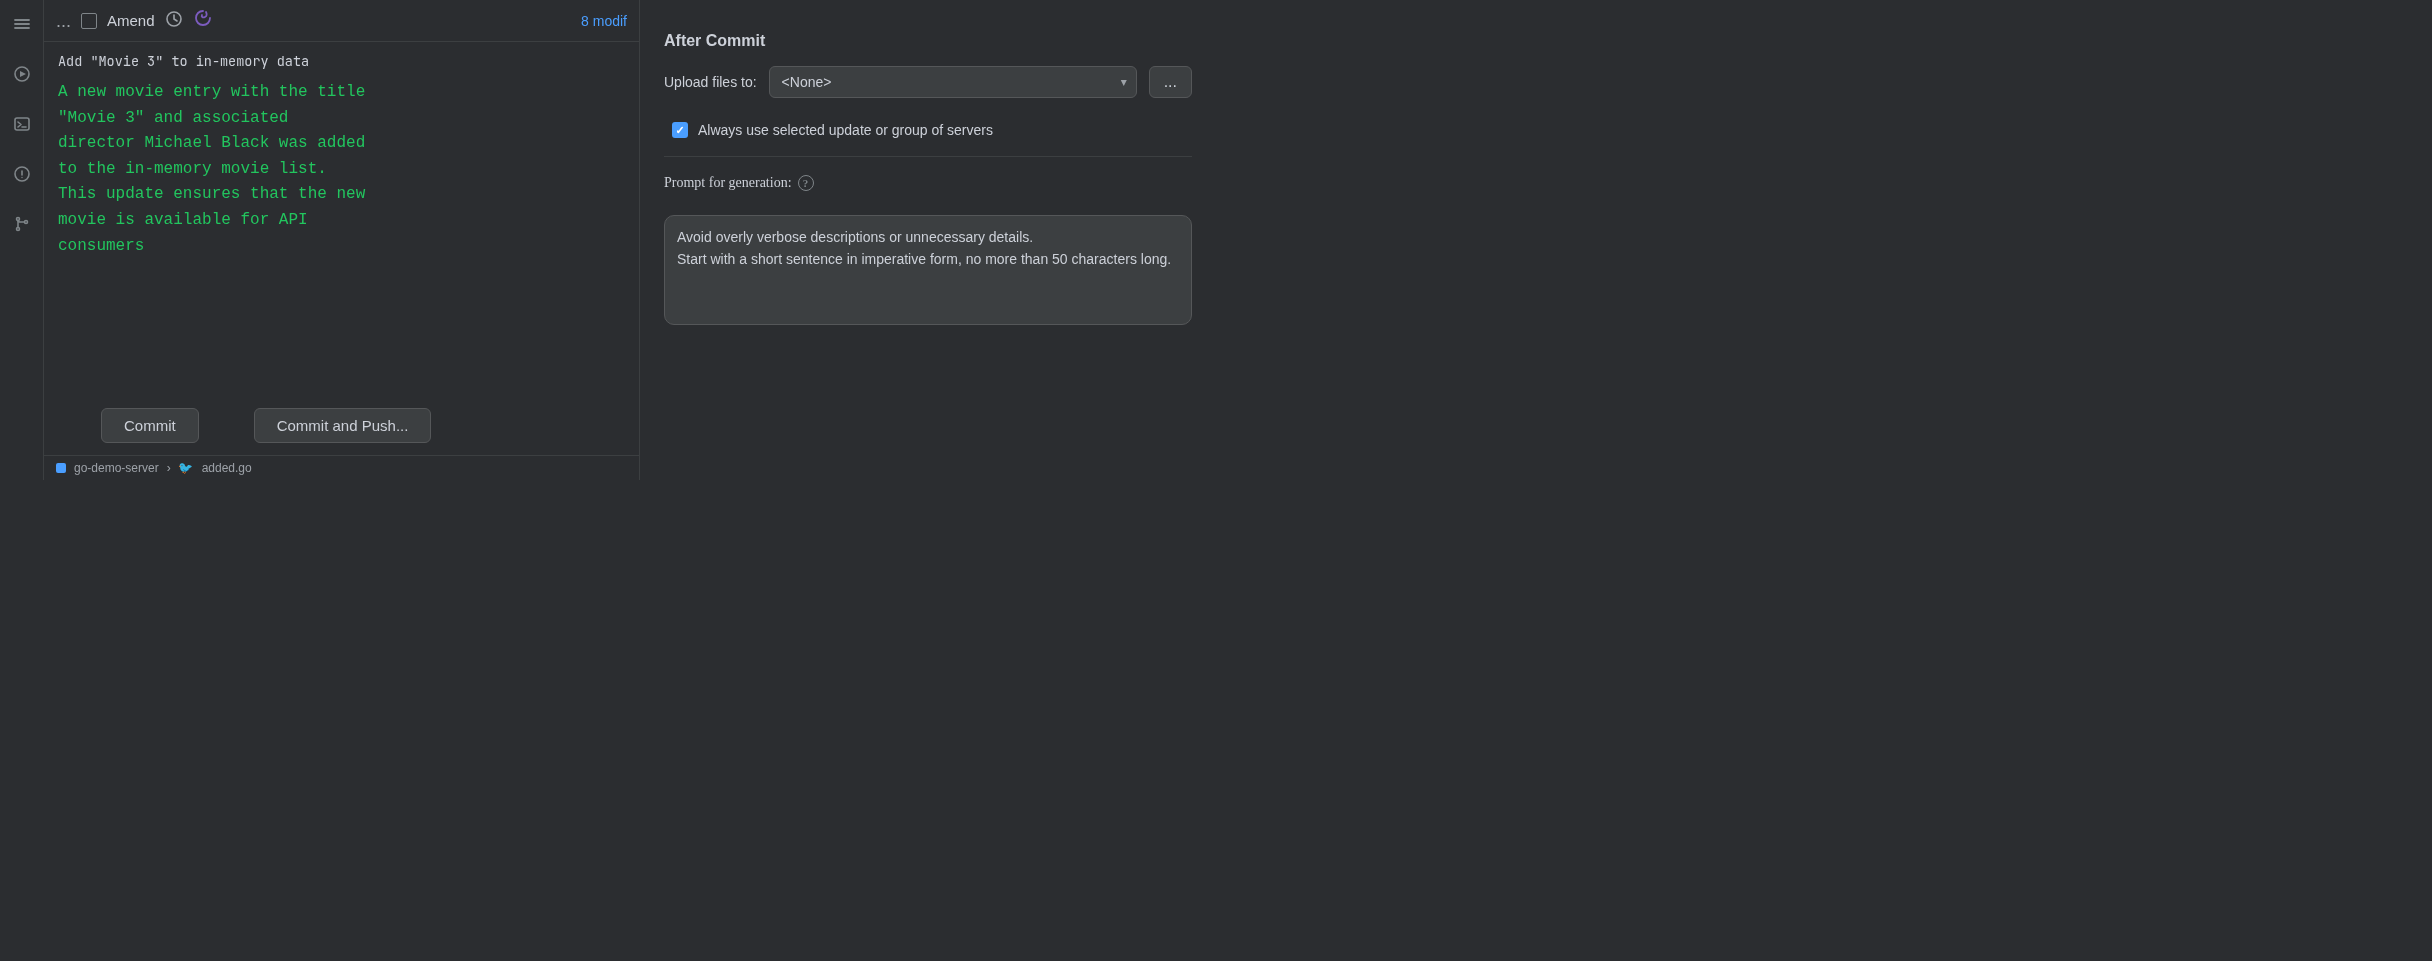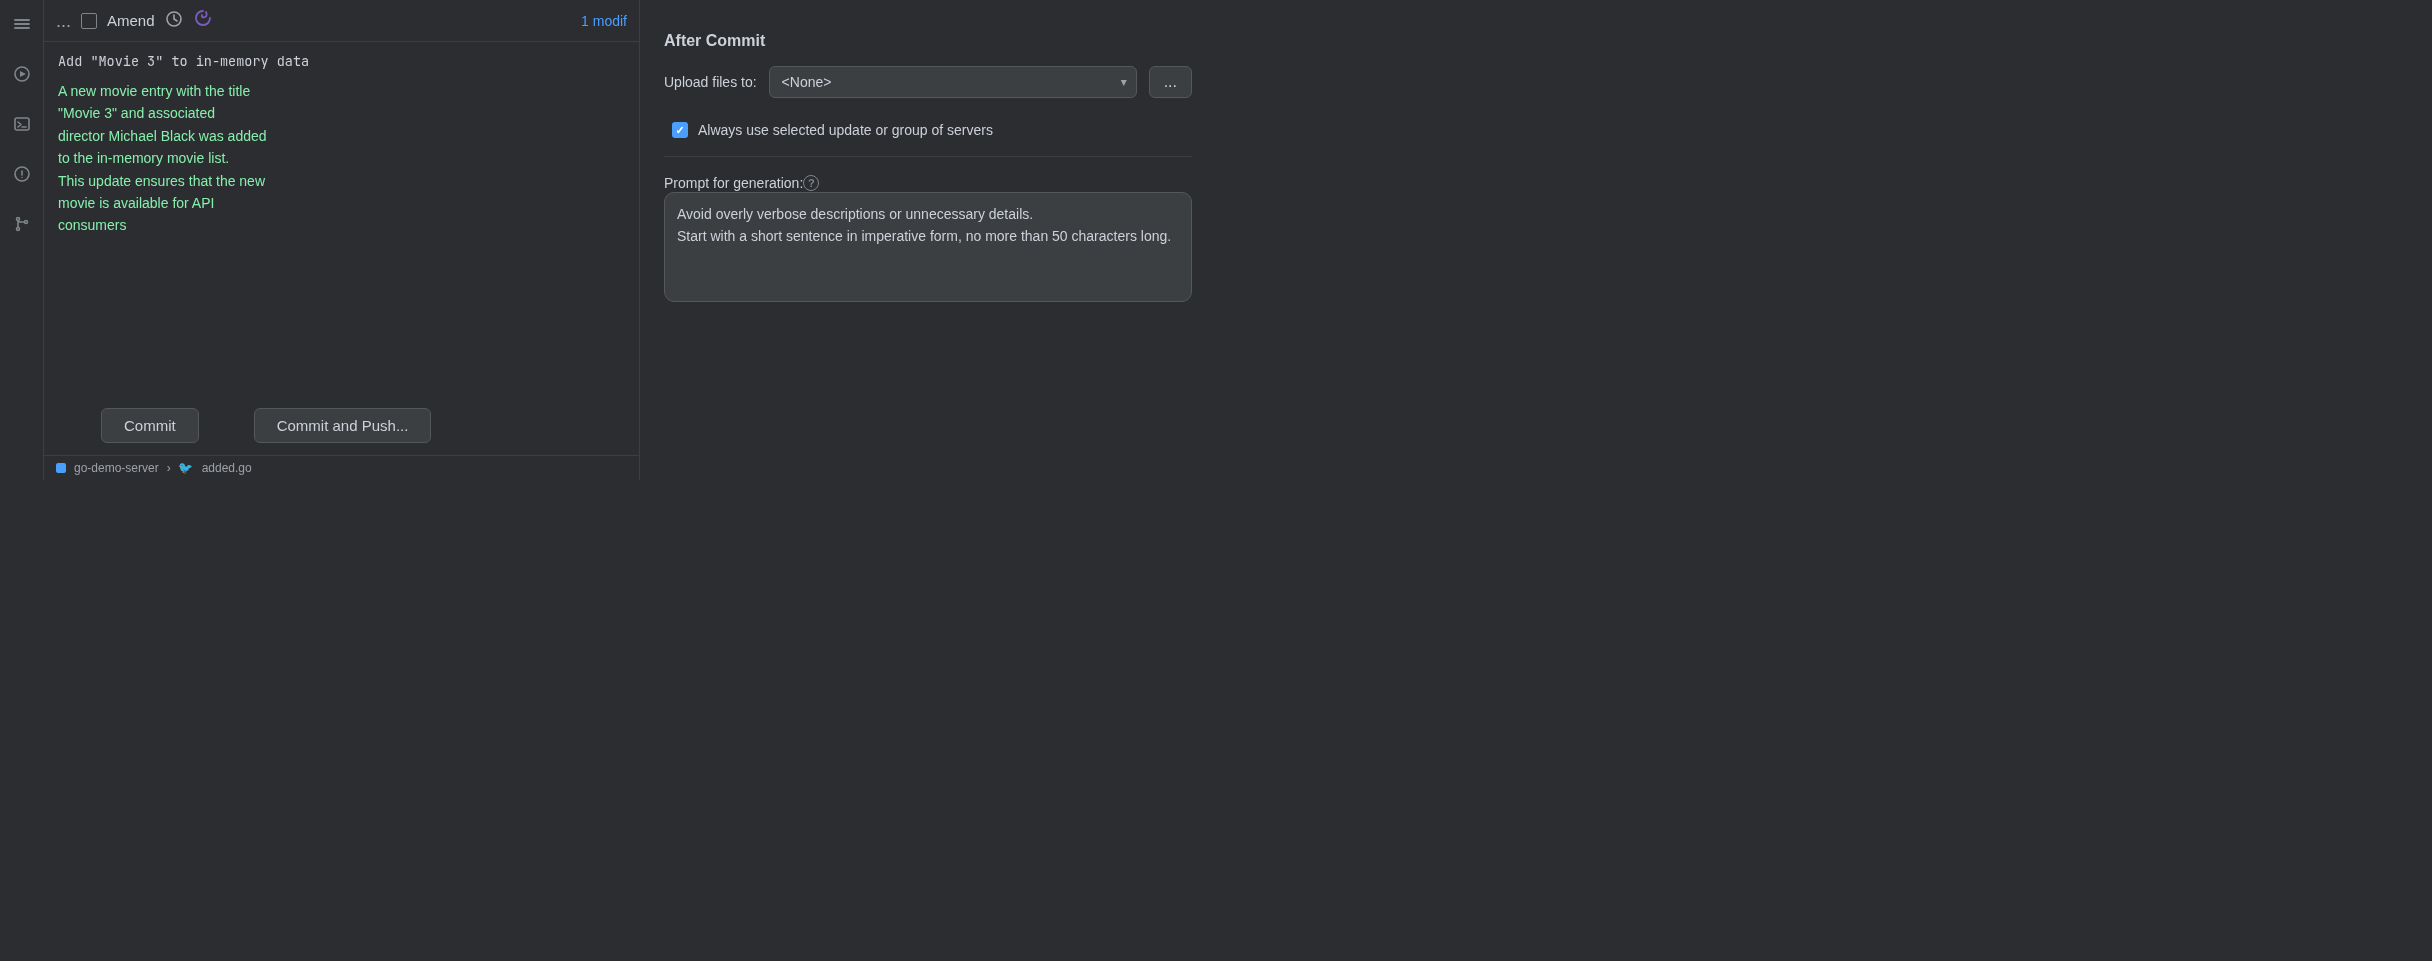--- a/index.html
+++ b/index.html
@@ -135,23 +135,23 @@
     }
 
     .commit-body-area {
       flex: 1;
       background: #2b2d30;
       overflow-y: auto;
       padding: 4px 14px 8px 14px;
     }
 
     .commit-body-text {
-      font-family: Liberation Sans, sans-serif;
-      font-size: 14px;
-      color: #86efac;
+      font-family: Liberation Mono, monospace;
+      font-size: 16px;
+      color: #22c55e;
       line-height: 1.6;
       white-space: pre-wrap;
     }
 
     
     .commit-buttons {
       display: flex;
       gap: 10px;
       padding: 10px 12px 12px 12px;
       background: #2b2d30;
@@ -303,21 +303,23 @@
     .ai-section-title {
       font-size: 16px;
       font-weight: 600;
       color: #cdd1d9;
       margin-bottom: 14px;
     }
 
     .prompt-label-row {
       display: flex;
       align-items: center;
-      margin-bottom: 1px;
+      gap: 6px;
+      margin-bottom: 24px;
+      font-family: Liberation Serif, serif;
     }
 
     .prompt-label {
       font-size: 14px;
       color: #cdd1d9;
     }
 
     .help-icon {
       width: 16px;
       height: 16px;
@@ -406,21 +408,21 @@
         </svg>
       </span>
 
       <span class="ai-icon">
         <svg width="20" height="20" viewBox="0 0 20 20" fill="none">
           <path d="M10 3 C6 3 3 6 3 10 C3 14 6 17 10 17 C14 17 17 14 17 10" stroke="#7c5cbf" stroke-width="1.8" stroke-linecap="round"></path>
           <path d="M13 4 C14 6 14 8 12 9 C10 10 8 9 9 7" stroke="#7c5cbf" stroke-width="1.8" stroke-linecap="round"></path>
         </svg>
       </span>
 
-      <span class="modified-badge">1 modif</span>
+      <span class="modified-badge">8 modif</span>
     </div>
 
     <div class="commit-message-container">
       <textarea class="commit-title-input" rows="1" value="Add &quot;Movie 3&quot; to in-memory data" style="">Add "Movie 3" to in-memory data</textarea>
       <div class="commit-body-area">
         <div class="commit-body-text">A new movie entry with the title
 "Movie 3" and associated
 director Michael Black was added
 to the in-memory movie list.
 This update ensures that the new

